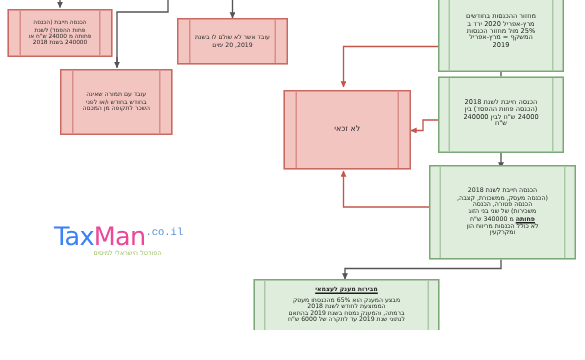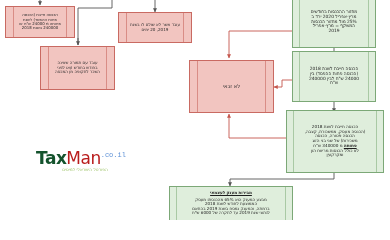--- a/index.html
+++ b/index.html
@@ -52,22 +52,22 @@
   }
   .n-green::before{left:6px;}
   .n-green::after{right:6px;}
 
   .hdr{display:block;font-weight:bold;text-decoration:underline;margin-bottom:2px;}
   .u{text-decoration:underline;font-weight:bold;}
 
   
   #logo{position:absolute;left:36px;top:150px;width:98px;}
   .logo-main{font-size:17px;letter-spacing:-0.5px;line-height:1;white-space:nowrap;}
-  .logo-tax{color:#14532d;font-weight:bold;}
-  .logo-man{color:#b91c1c;}
+  .logo-tax{color:#3b82f6;}
+  .logo-man{color:#ec4899;}
   .logo-tld{color:#5b8fd6;font-size:7px;vertical-align:super;letter-spacing:0;font-family:Liberation Mono, monospace;}
   .logo-sub{direction:rtl;text-align:center;color:#9fc46a;font-size:4.3px;margin-top:0px;white-space:nowrap;}
 </style>
 </head>
 <body>
 
 <div id="canvas">
 
   <svg class="edges" viewBox="0 0 390 220" preserveAspectRatio="none">
     <defs>

